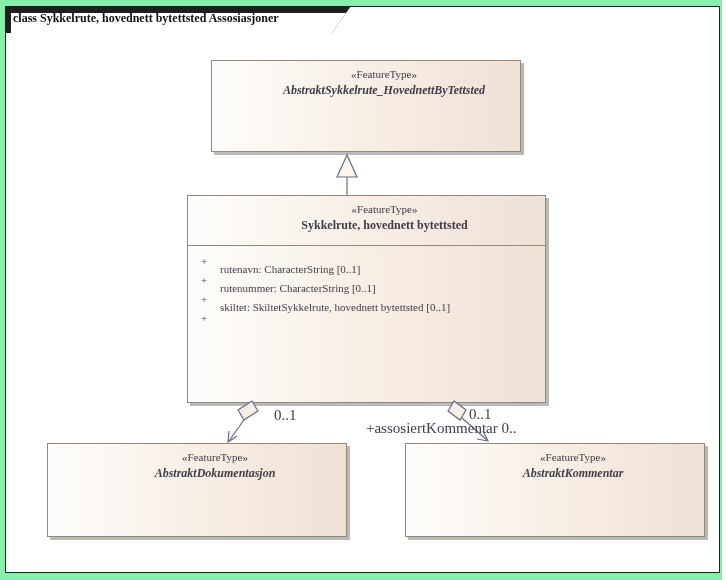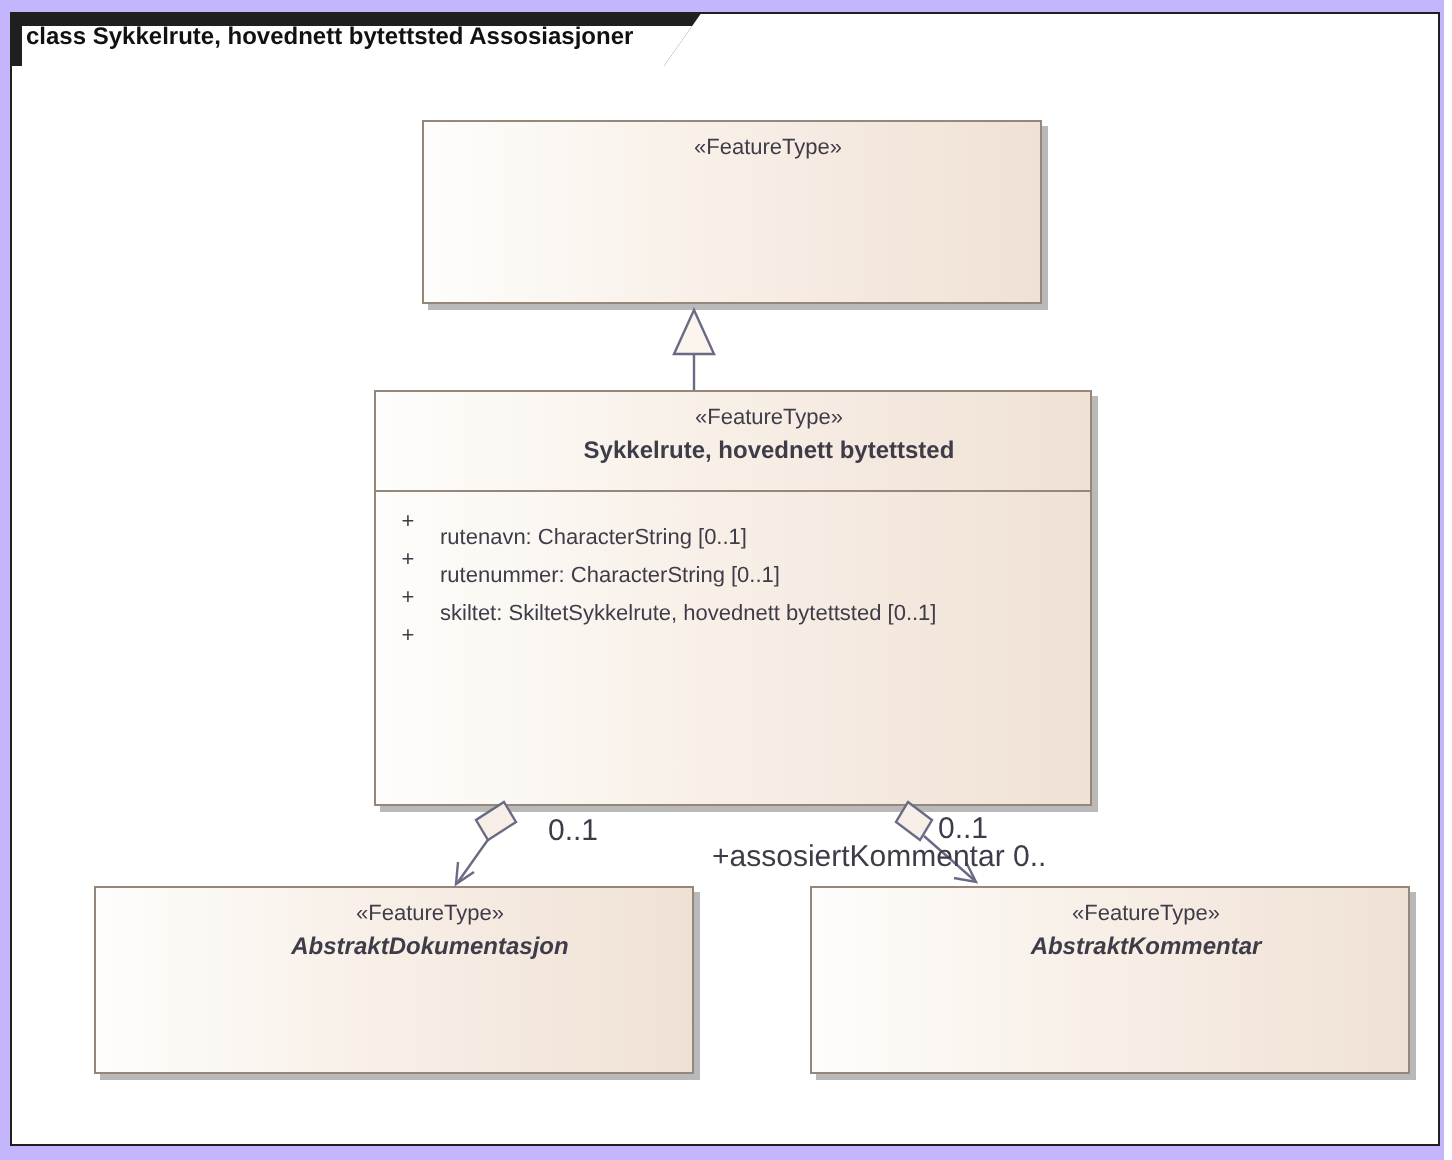--- a/index.html
+++ b/index.html
@@ -1,19 +1,19 @@
 <!DOCTYPE html>
 <html><head>
 <meta charset="utf-8">
 <style>
   html,body { margin:0; padding:0; background:#ffffff; }
   #stage {
     position:relative; width:722px; height:580px;
-    font-family:Liberation Sans, sans-serif;
-    background:#c4b5fd; overflow:hidden;
+    font-family:Liberation Serif, serif;
+    background:#86efac; overflow:hidden;
     color:#3f3c49;
   }
   
   .frame {
     position:absolute; left:5px; top:6px; width:713px; height:565px;
     border:1px solid #1f1f1f; background:#ffffff;
   }
   
   .tab-outer {
     position:absolute; left:5px; top:6px; width:346px; height:27px;
@@ -65,20 +65,21 @@
 
   <div class="frame"></div>
   <div class="tab-outer">
     <div class="tab-inner"></div>
   </div>
   <div class="diagram-title">class Sykkelrute, hovednett bytettsted Assosiasjoner</div>
 
   <div class="uml-class abstract" style="left:211px; top:60px; width:272px; height:90px;">
     <div class="hdr">
       <div class="stereo">«FeatureType»</div>
+      <div class="clsname">AbstraktSykkelrute_HovednettByTettsted</div>
     </div>
   </div>
 
   <div class="uml-class" style="left:187px; top:195px; width:321px; height:206px;">
     <div class="hdr">
       <div class="stereo">«FeatureType»</div>
       <div class="clsname">Sykkelrute, hovednett bytettsted</div>
     </div>
     <div class="attrs">
       <div class="attr-row">
@@ -107,21 +108,21 @@
   </div>
 
   <div class="uml-class abstract" style="left:405px; top:443px; width:262px; height:92px;">
     <div class="hdr">
       <div class="stereo">«FeatureType»</div>
       <div class="clsname">AbstraktKommentar</div>
     </div>
   </div>
 
   <div class="conn-label" style="left:274px; top:407px;">0..1</div>
-  <div class="conn-label" style="left:356px; top:420px;">+assosiertKommentar 0..</div>
+  <div class="conn-label" style="left:366px; top:420px;">+assosiertKommentar 0..</div>
   <div class="conn-label" style="left:469px; top:406px;">0..1</div>
 
   <svg id="overlay" xmlns="http://www.w3.org/2000/svg" viewBox="0 0 726 580">
 
     <g stroke="#6a6a84" stroke-width="1.2" fill="none">
       <line x1="347" y1="195" x2="347" y2="177"></line>
       <polygon points="347,155 337,177 357,177" fill="#fcf5ee" stroke="#6a6a84"></polygon>
     </g>
 
     <g stroke="#6a6a84" stroke-width="1.2" fill="none">

